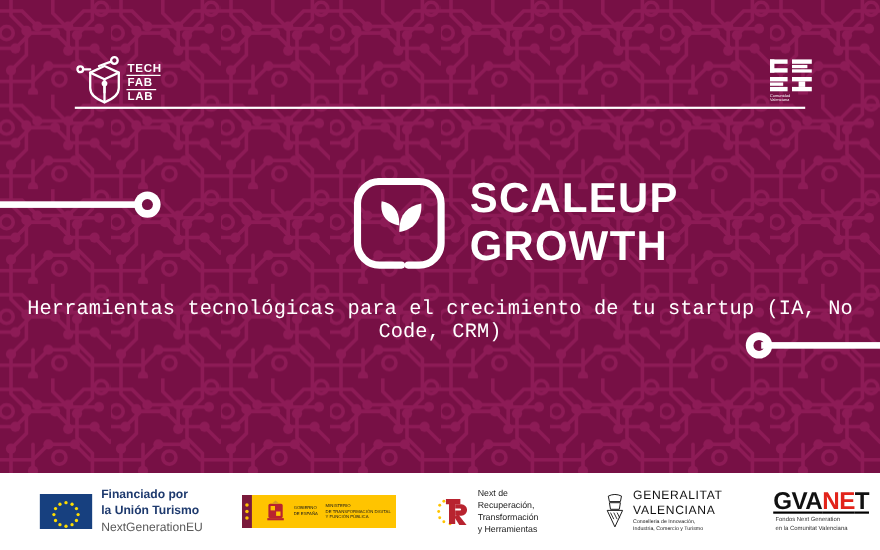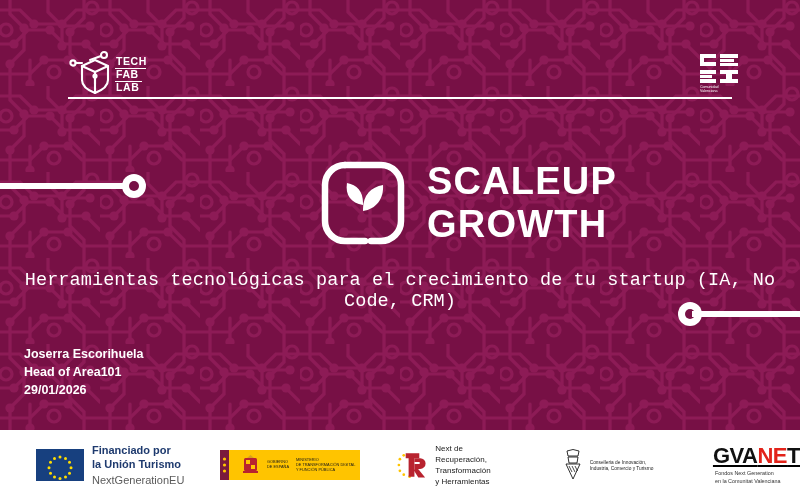--- a/index.html
+++ b/index.html
@@ -72,21 +72,21 @@
   #speaker {
     position:absolute; left:24px; top:345px;
     color:#ffffff; font-size:12.5px; font-weight:bold; line-height:1.45;
   }
   
   #footer {
     position:absolute; left:0; top:430px; width:800px; height:70px;
     background:#ffffff;
     display:flex; align-items:center; justify-content:center; gap:0;
   }
-  .logo-slot { display:flex; align-items:center; justify-content:flex-end;margin-left:36px; }
+  .logo-slot { display:flex; align-items:center; justify-content:center;margin-left:36px; }
   #slot-eu    { width:200px; }
   #slot-gob   { width:180px; }
   #slot-prtr  { width:160px; }
   #slot-gva   { width:140px; }
   #slot-gvan  { width:150px; }
 
   .eu-wrap { display:flex; align-items:center; gap:8px; }
   .eu-txt1 { font-size:11px; font-weight:bold; color:#1e3a6e; line-height:1.25; }
   .eu-txt2 { font-size:11px; color:#5a5a5a; margin-top:2px; }
 
@@ -210,25 +210,20 @@
         <path d="M42 48 C42 34 50 26 62 24 C63 38 55 48 42 50 Z" fill="#ffffff"></path>
       </svg>
       <div id="title-text">
         <div>SCALEUP</div>
         <div>GROWTH</div>
       </div>
     </div>
 
     <div id="subtitle">Herramientas tecnológicas para el crecimiento de tu startup (IA, No Code, CRM)</div>
 
-    <div id="speaker">
-      <div>Joserra Escorihuela</div>
-      <div>Head of Area101</div>
-      <div>29/01/2026</div>
-    </div>
   </div>
 
   <div id="footer">
 
     <div class="logo-slot" id="slot-eu">
       <div class="eu-wrap">
         <svg width="48" height="32" viewBox="0 0 48 32">
           <rect width="48" height="32" fill="#17407f"></rect>
           <g fill="#ffdd00">
             <circle cx="24" cy="8" r="1.5"></circle>
@@ -310,20 +305,24 @@
           <g stroke="#1a1a1a" stroke-width="0.9" fill="none">
             <path d="M6 2 Q12 -1 18 2 L17 7 H7 Z"></path>
             <path d="M7 8 H17 L16 14 H8 Z"></path>
             <path d="M5 15 H19 L12 30 Z"></path>
           </g>
           <g stroke="#1a1a1a" stroke-width="0.8">
             <path d="M8 17 L11 23 M11 17 L14 23 M14 17 L16.5 22"></path>
           </g>
         </svg>
         <div>
+          <div class="gva-t1">
+            <div>GENERALITAT</div>
+            <div>VALENCIANA</div>
+          </div>
           <div class="gva-t2">
             <div>Conselleria de Innovación,</div>
             <div>Industria, Comercio y Turismo</div>
           </div>
         </div>
       </div>
     </div>
 
     <div class="logo-slot" id="slot-gvan">
       <div class="gvan-wrap">

